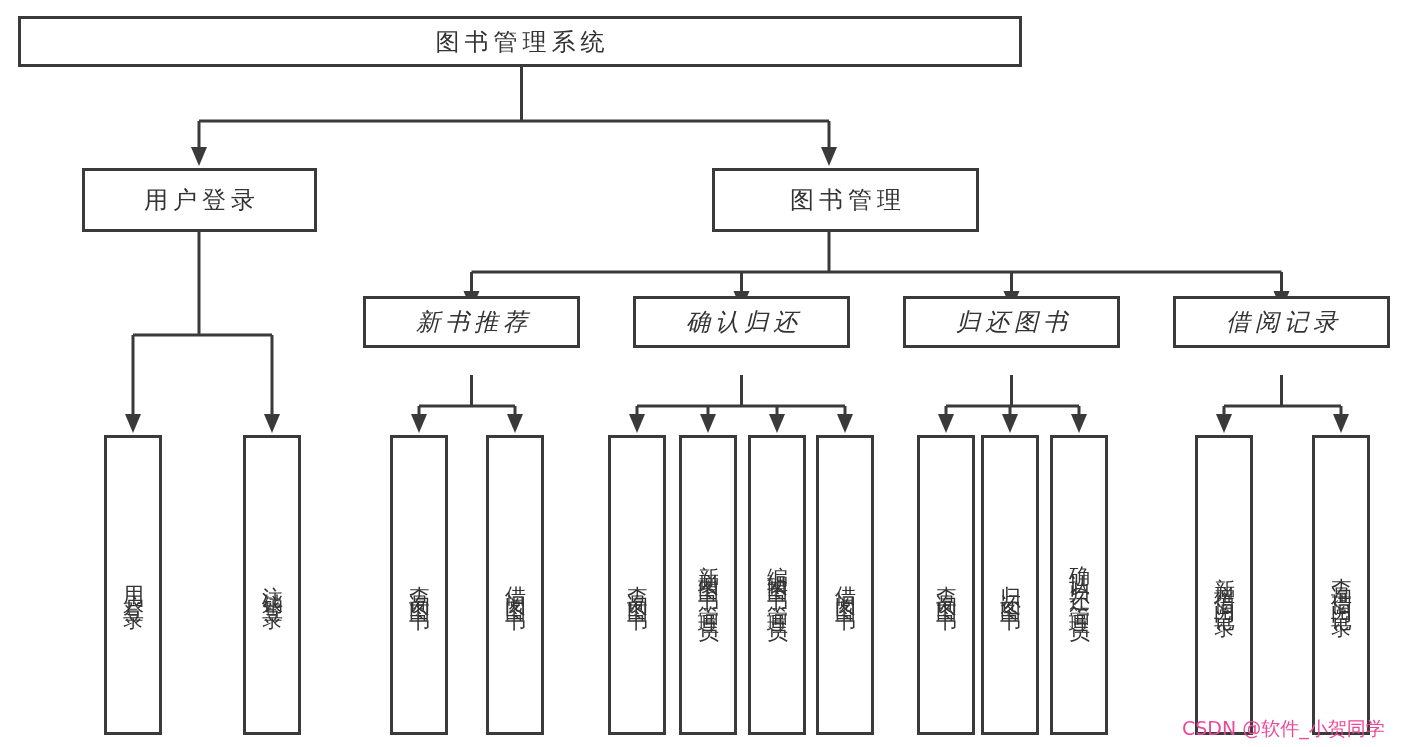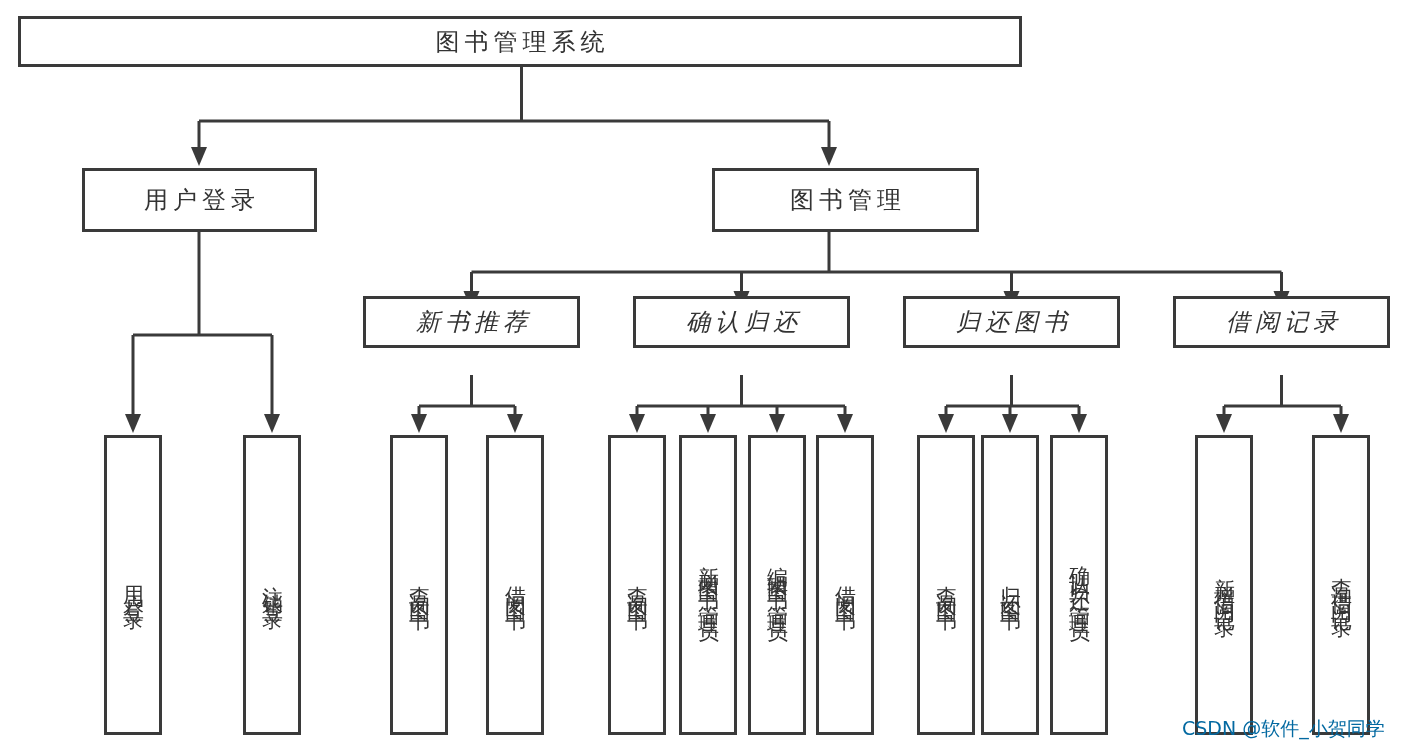--- a/index.html
+++ b/index.html
@@ -39,21 +39,21 @@
   #lf-0 { left:104px; }  #lf-1 { left:243px; }
   #lf-2 { left:390px; }  #lf-3 { left:486px; }
   #lf-4 { left:608px; }  #lf-5 { left:679px; }
   #lf-6 { left:748px; }  #lf-7 { left:816px; }
   #lf-8 { left:917px; }  #lf-9 { left:981px; }  #lf-10 { left:1050px; }
   #lf-11 { left:1195px; } #lf-12 { left:1312px; }
 
   .watermark {
     position:absolute; z-index:5;
     left:1182px; top:716px;
-    font-size:19px; color:#0369a1; white-space:nowrap;
+    font-size:19px; color:#ec4899; white-space:nowrap;
   }
 </style>
 </head>
 <body>
 
 <div class="stage">
 
   <svg class="wires" viewBox="0 0 1405 747" xmlns="http://www.w3.org/2000/svg">
     <g stroke="#3a3a3a" stroke-width="3" fill="none">
       <path d="M521.5 67 V121 M199 121 H829 M199 121 V150 M829 121 V150"></path>

